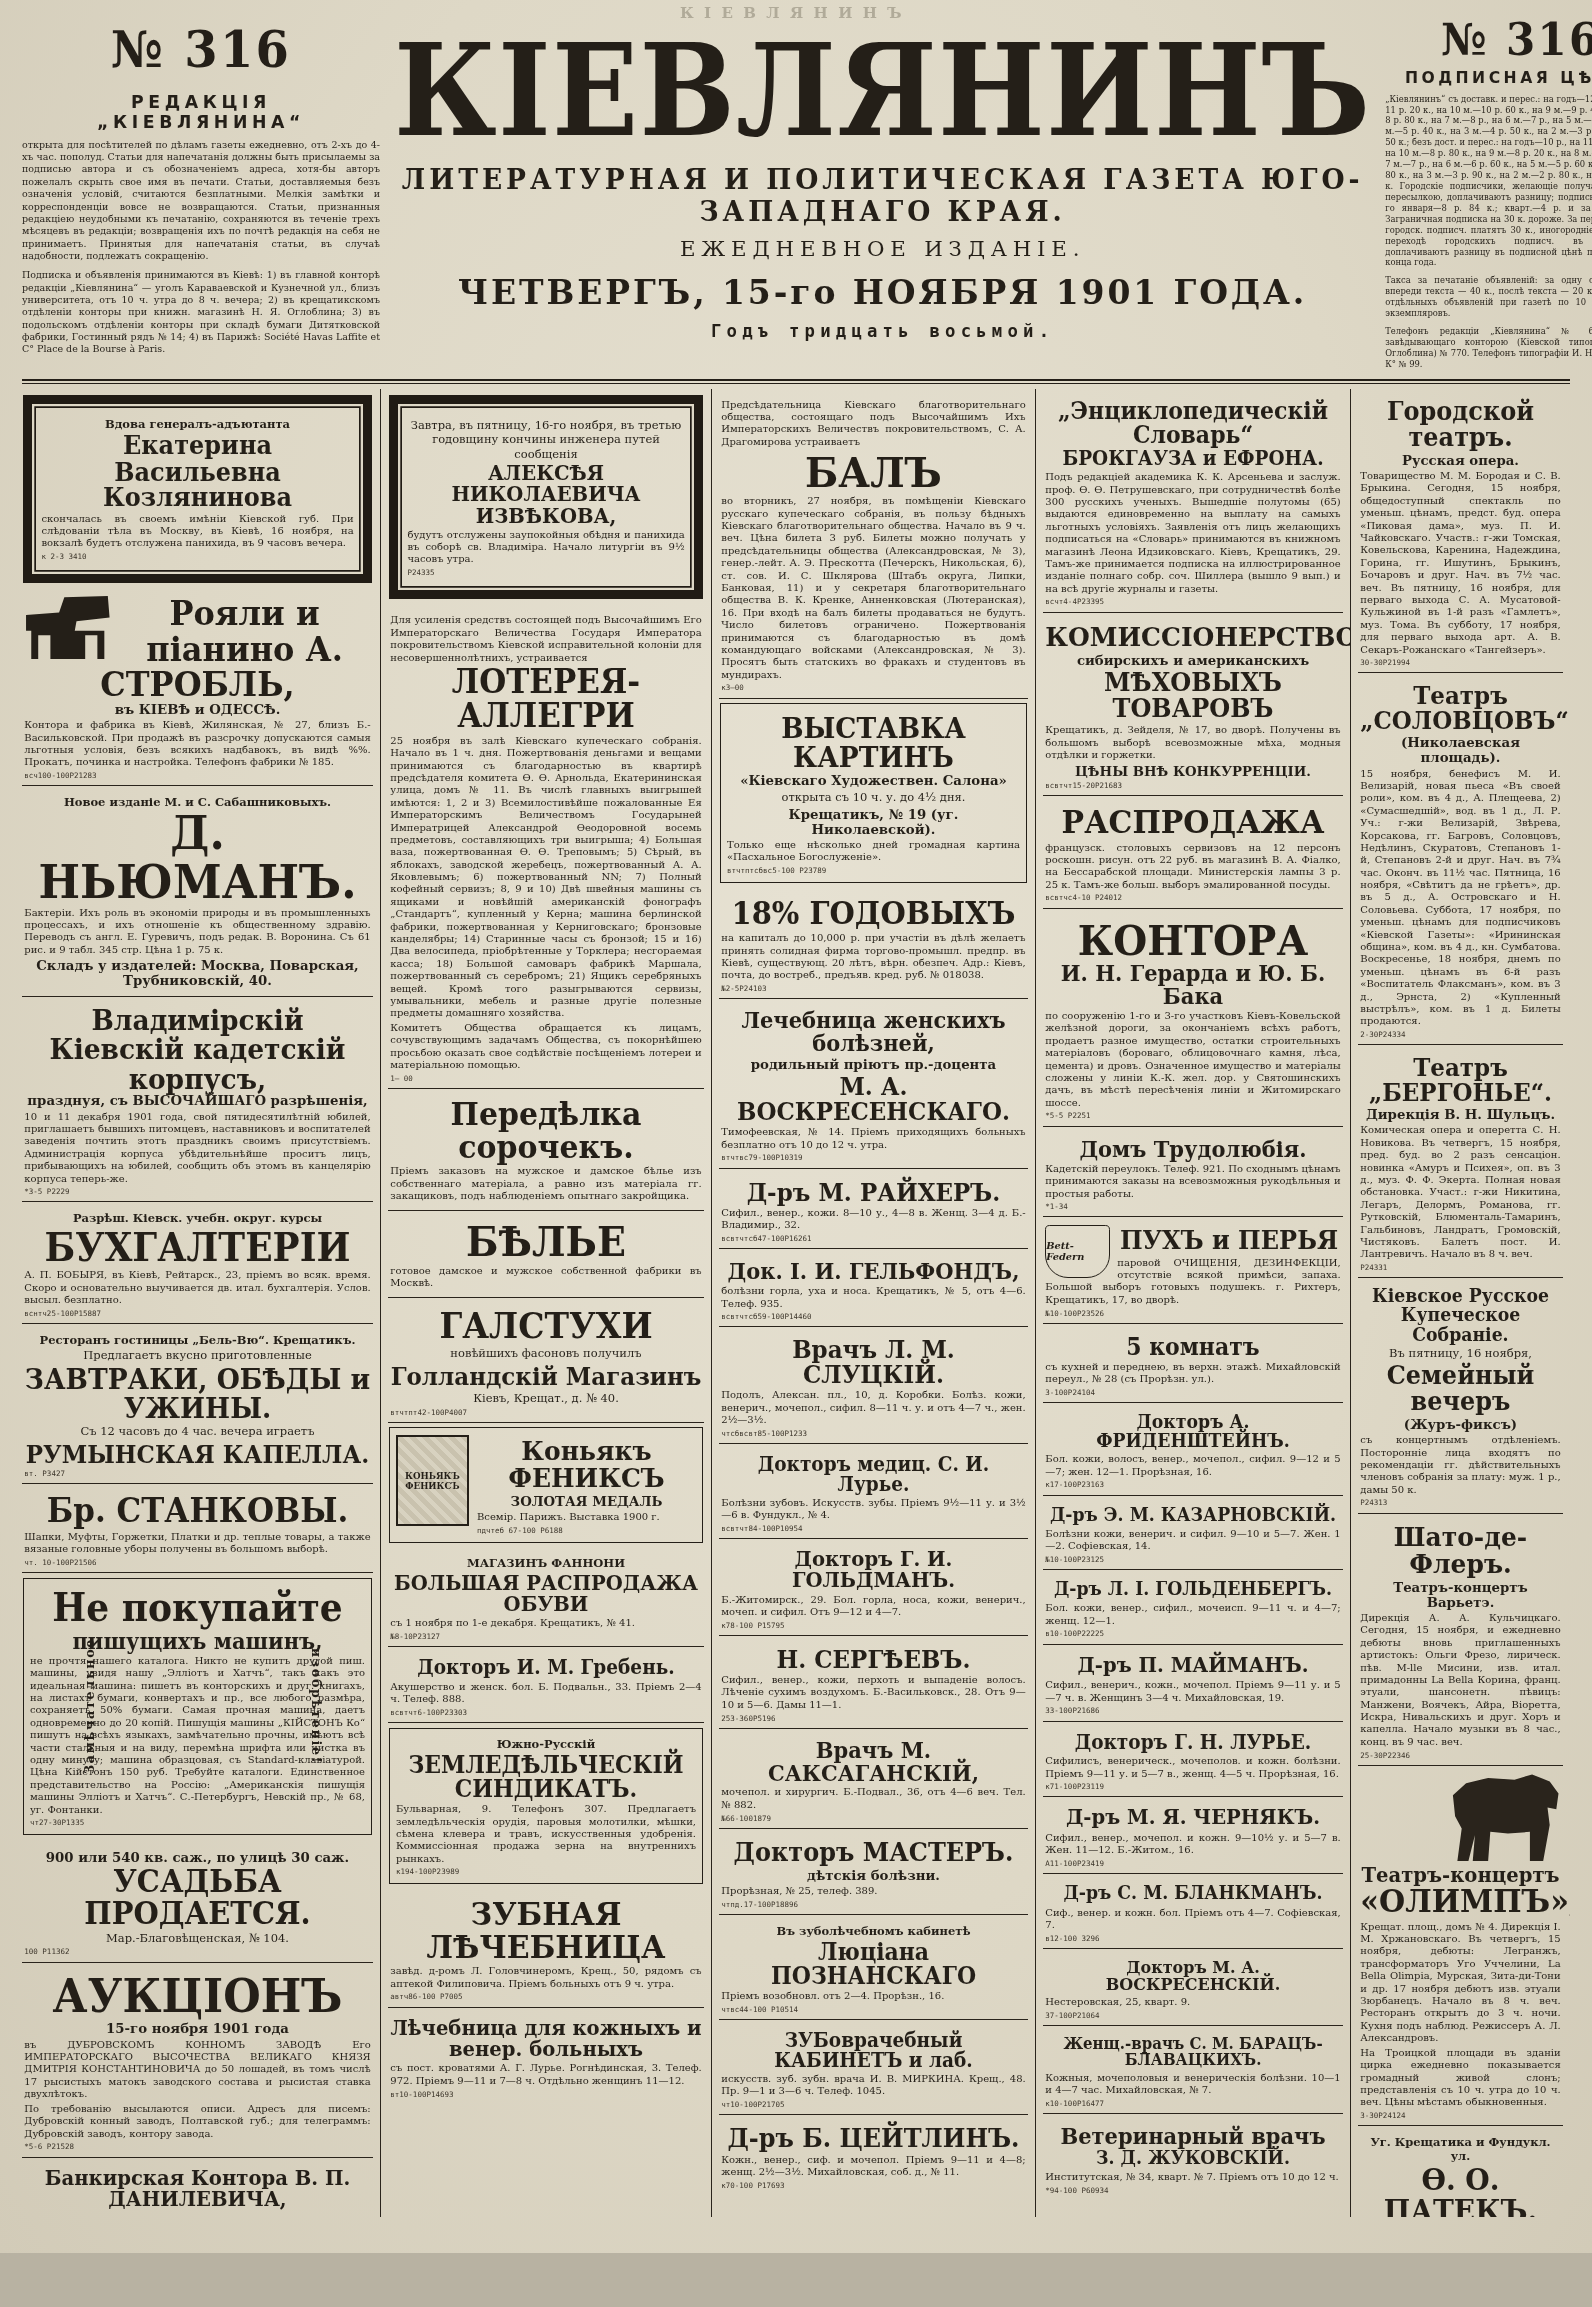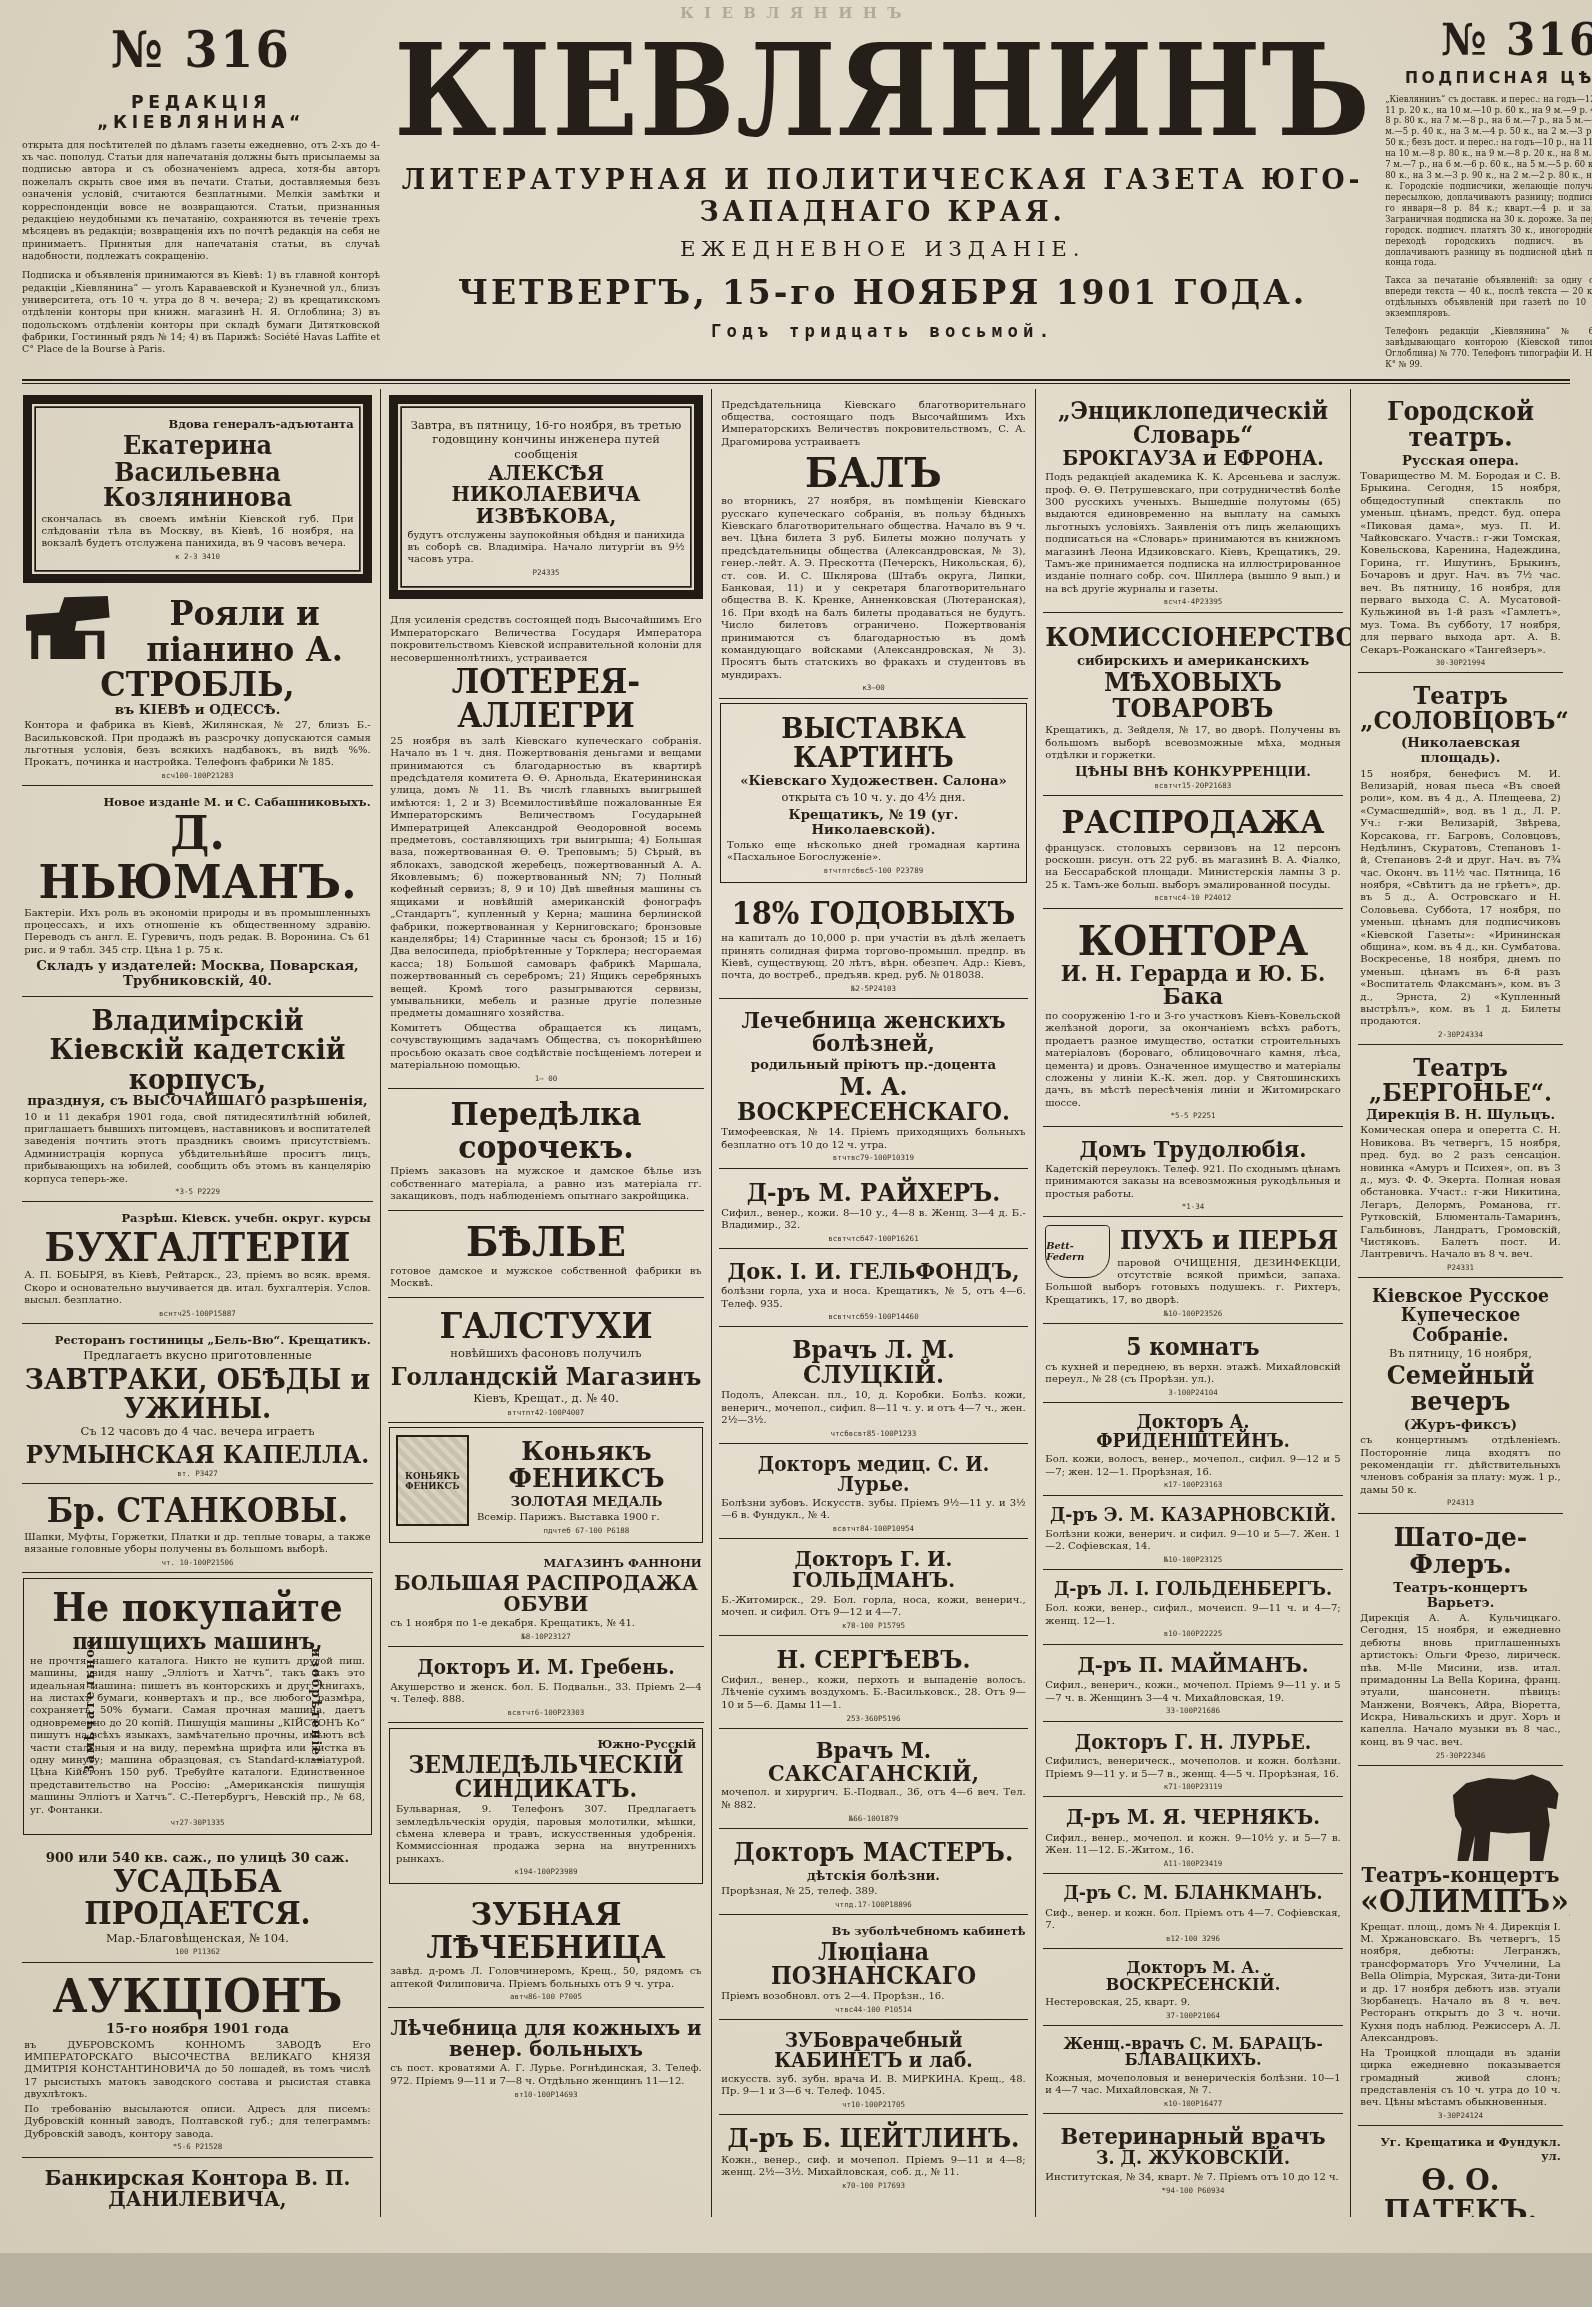--- a/index.html
+++ b/index.html
@@ -32,26 +32,26 @@
   .col1{width:351px;flex:0 0 auto;}
   .col2{width:316px;flex:0 0 auto;}
   .col3{width:309px;flex:0 0 auto;}
   .col4{width:300px;flex:0 0 auto;}
   .col5{flex:1 1 auto;}
   .block{border-bottom:1.2px solid #2a241c;padding:7.5px 2.3px 5.2px;position:relative;}
   .block:last-child{border-bottom:0;}
   .frame-heavy{border:9.2px solid #201b14;box-shadow:inset 0 0 0 2.3px #ded8c6, inset 0 0 0 4px #201b14;
     padding:12.7px 9.2px;margin:5.8px 1.2px;}
   .frame-box{border:1.7px solid #241f18;padding:7px 5.8px;margin:4.6px 1.2px;}
-  .p-kicker{font:700 11.5px "DejaVu Serif",serif;text-align:right;margin:1.2px 0;}
+  .p-kicker{font:700 11.5px "DejaVu Serif",serif;text-align:center;margin:1.2px 0;}
   .p-title{font-weight:900;text-align:center;line-height:1.03;transform:scaleY(1.07);margin:3.5px 0;font-family:"DejaVu Serif",serif;}
   .p-sub{font:700 13.3px "DejaVu Serif",serif;text-align:center;margin:2.3px 0;}
   .p-lead{font-size:11.5px;text-align:center;margin:1.7px 0;line-height:1.25;}
   .p-body{font-size:10px;text-align:justify;line-height:1.24;margin:2.3px 0;}
-  .p-sig{font:400 7.5px "DejaVu Sans Mono",monospace;text-align:center;color:#3c352a;margin-top:1.2px;}
+  .p-sig{font:400 7.5px "DejaVu Sans Mono",monospace;text-align:left;color:#3c352a;margin-top:1.2px;}
   .side-label{position:absolute;top:50%;font:700 12.7px "DejaVu Serif",serif;letter-spacing:1.7px;white-space:nowrap;}
   .side-l{left:-3.5px;transform:translateY(-50%) rotate(-90deg);transform-origin:center;}
   .side-r{right:-3.5px;transform:translateY(-50%) rotate(90deg);transform-origin:center;}
   
   .icon{margin:2.3px auto;}
   .icon-piano{width:87px;height:63px;float:left;margin:0 7px 2.3px 0;background:#241f18;
     clip-path:polygon(8% 100%,8% 55%,2% 55%,2% 30%,40% 26%,46% 2%,96% 0,98% 34%,60% 40%,58% 55%,92% 55%,92% 100%,84% 100%,84% 62%,70% 62%,70% 100%,30% 100%,30% 62%,16% 62%,16% 100%);}
   .icon-cognac{width:69px;height:87px;float:left;margin:0 8px 2.3px 0;border:2.3px double #241f18;
     background:repeating-linear-gradient(45deg,#d8d2c0 0 4.6px,#c9c2ae 4.6px 9.2px);display:flex;align-items:center;justify-content:center;
     font:700 8.7px "DejaVu Serif",serif;text-align:center;}

